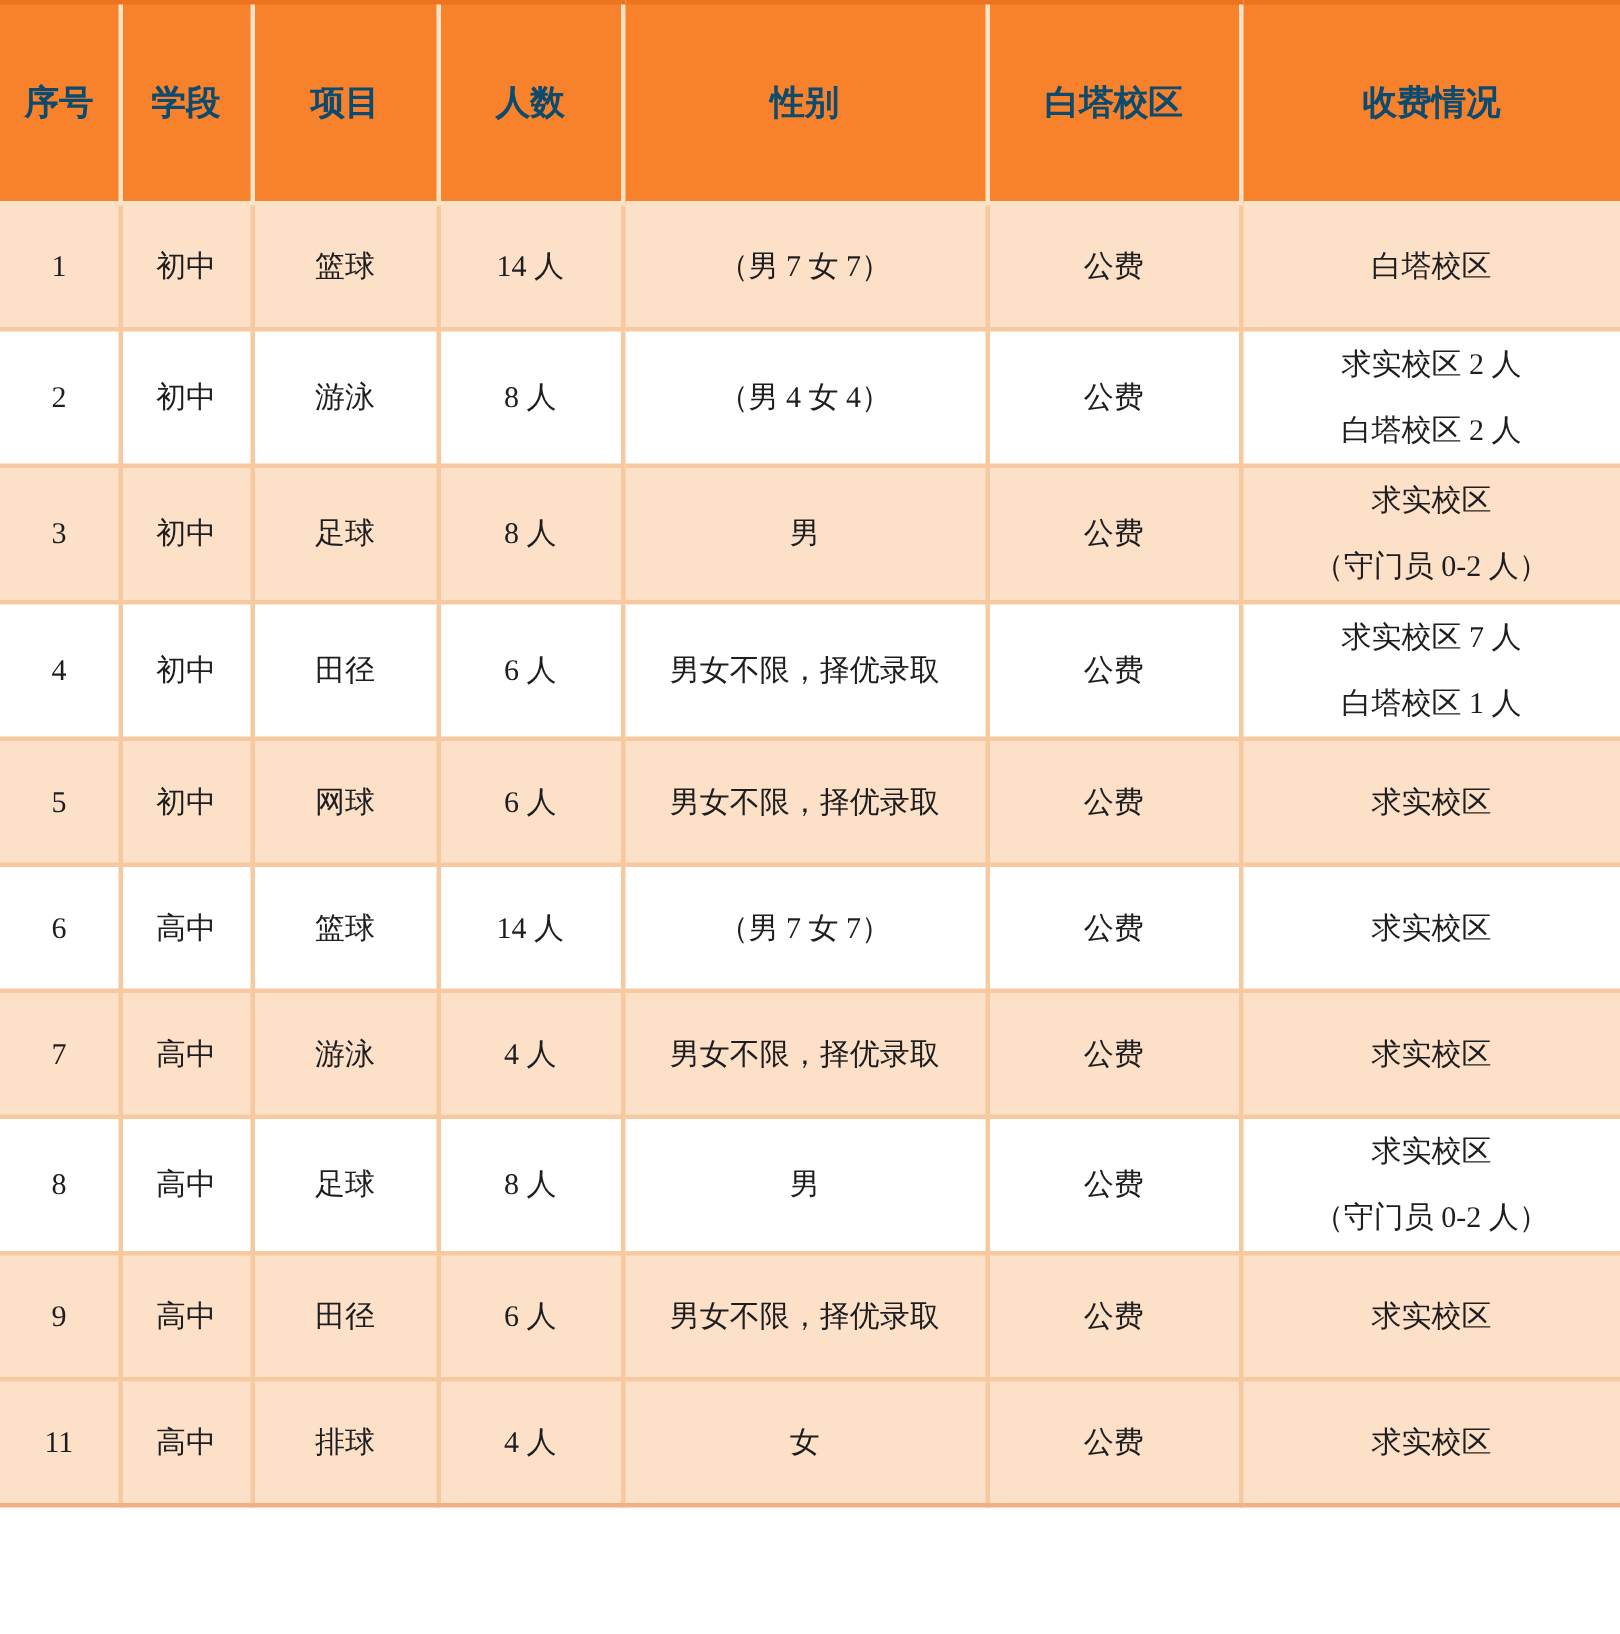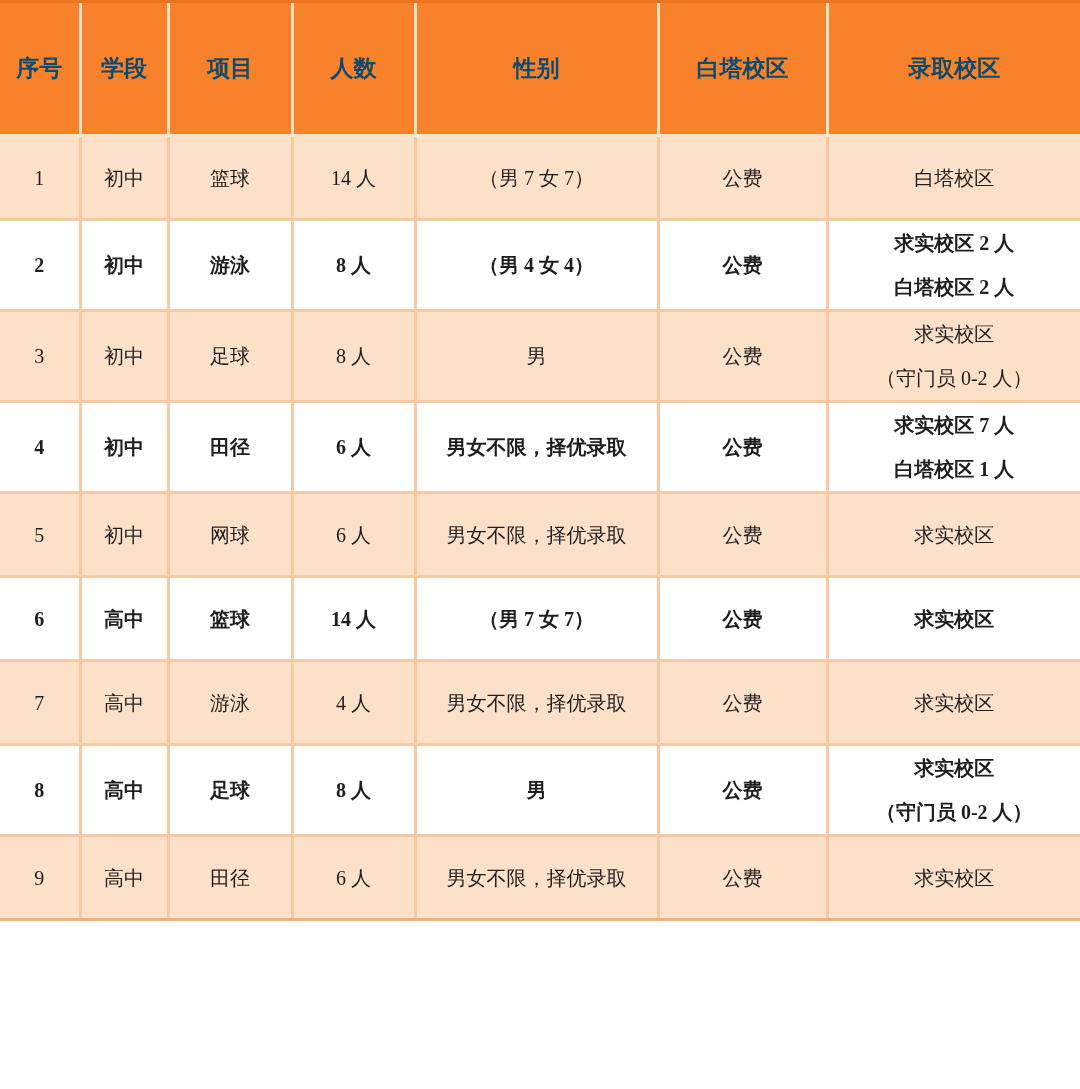--- a/index.html
+++ b/index.html
@@ -46,21 +46,21 @@
     font-size:20px;
     line-height:1.5;
     border:3px solid var(--grid);
     padding:0 4px;
   }
   tbody tr:first-child td{border-top:none;}
   tbody td:first-child{border-left:none;}
   tbody td:last-child{border-right:none;}
   tbody tr:last-child td{border-bottom:3px solid var(--bottom-border);}
   tr.peach td{background:var(--row-peach);}
-  tr.white td{background:var(--row-white);font-weight:bold;}
+  tr.white td{background:var(--row-white);}
   td .line{line-height:2.2;}
 </style>
 </head>
 <body>
 
 <table>
   <colgroup>
     <col style="width:80px">
     <col style="width:88px">
     <col style="width:124px">
@@ -70,21 +70,21 @@
     <col style="width:253px">
   </colgroup>
   <thead>
     <tr id="header-row">
         <th>序号</th>
         <th>学段</th>
         <th>项目</th>
         <th>人数</th>
         <th>性别</th>
         <th>白塔校区</th>
-        <th>录取校区</th>
+        <th>收费情况</th>
       </tr>
   </thead>
   <tbody id="table-body">
       <tr class="peach">
         <td>1</td>
         <td>初中</td>
         <td>篮球</td>
         <td>14 人</td>
         <td>（男 7 女 7）</td>
         <td>公费</td>
@@ -172,19 +172,30 @@
           <div class="line">求实校区</div>
           <div class="line">（守门员 0-2 人）</div>
         </td>
       </tr>
       <tr class="peach">
         <td>9</td>
         <td>高中</td>
         <td>田径</td>
         <td>6 人</td>
         <td>男女不限，择优录取</td>
+        <td>公费</td>
+        <td>
+          <div class="line">求实校区</div>
+        </td>
+      </tr>
+      <tr class="peach">
+        <td>11</td>
+        <td>高中</td>
+        <td>排球</td>
+        <td>4 人</td>
+        <td>女</td>
         <td>公费</td>
         <td>
           <div class="line">求实校区</div>
         </td>
       </tr>
     </tbody>
 </table>
 
 </body></html>

